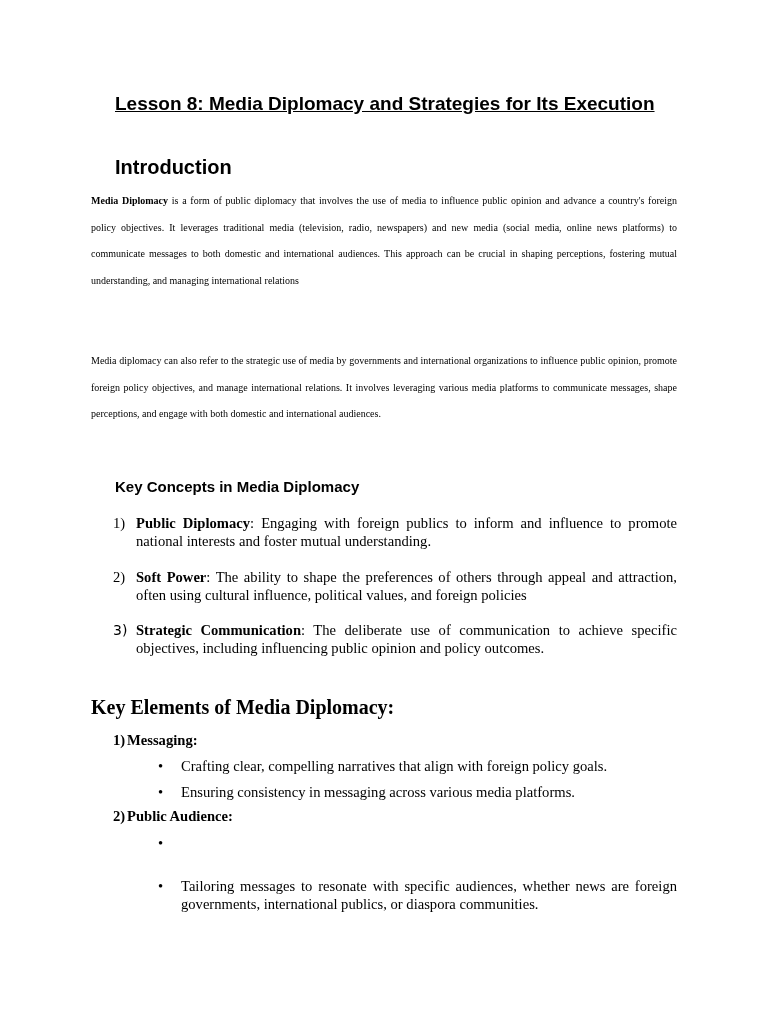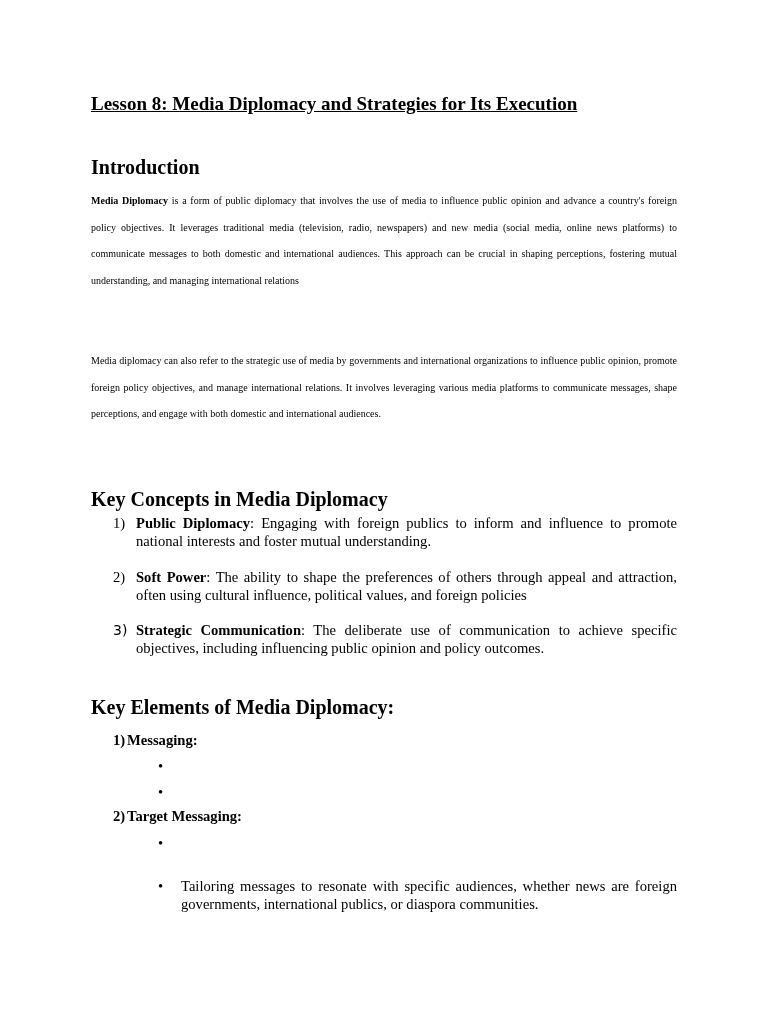--- a/index.html
+++ b/index.html
@@ -1,25 +1,25 @@
 <!DOCTYPE html>
 <html><head>
   <meta charset="utf-8">
   <style>
     html, body { margin: 0; padding: 0; background: #ffffff; }
     body { width: 768px; height: 1024px; position: relative; overflow: hidden; color: #000; }
     .page { position: absolute; left: 91px; top: 0; width: 586px; }
-    .sans { font-family: Liberation Serif, serif; }
+    .sans { font-family: Liberation Sans, sans-serif; margin-left: 24px; }
     .serif { font-family: "Liberation Serif", serif; }
     .title { position: absolute; top: 92px; left: 0; width: 586px; font-size: 19px; font-weight: bold; line-height: 23px; text-decoration: underline; }
     .h-intro { position: absolute; top: 156px; left: 0; font-size: 20px; font-weight: bold; }
     .para { position: absolute; left: 0; width: 586px; font-size: 10px; line-height: 26.7px; text-align: justify; }
     .para1 { top: 188px; }
     .para2 { top: 348px; }
-    .h-concepts { position: absolute; top: 488px; left: 0; font-size: 20px; font-weight: bold; }
+    .h-concepts { position: absolute; top: 478px; left: 0; font-size: 15px; font-weight: bold; }
     .concept { position: absolute; left: 0; width: 586px; font-size: 14.6px; line-height: 18px; }
     .concept .num { position: absolute; left: 22px; top: 0; }
     .concept .num.big { font-family: "DejaVu Sans", sans-serif; font-size: 14px; }
     .concept .body { margin-left: 45px; text-align: justify; }
     .c1 { top: 514px; }
     .c2 { top: 568px; }
     .c3 { top: 621px; }
     .h-elements { position: absolute; top: 696px; left: 0; font-size: 20px; font-weight: bold; }
     .elem { position: absolute; left: 0; font-size: 14.6px; font-weight: bold; }
     .elem .num { position: absolute; left: 22px; }
@@ -66,29 +66,31 @@
 
   <div class="h-elements serif">Key Elements of Media Diplomacy:</div>
 
   <div class="elem e1 serif">
     <span class="num">1)</span>
     <span class="lbl">Messaging:</span>
   </div>
 
   <div class="bullet b1 serif">
     <span class="dot">•</span>
+    <div class="txt">Crafting clear, compelling narratives that align with foreign policy goals.</div>
   </div>
 
   <div class="bullet b2 serif">
     <span class="dot">•</span>
+    <div class="txt">Ensuring consistency in messaging across various media platforms.</div>
   </div>
 
   <div class="elem e2 serif">
     <span class="num">2)</span>
-    <span class="lbl">Target Messaging:</span>
+    <span class="lbl">Public Audience:</span>
   </div>
 
   <div class="bullet b3 serif">
     <span class="dot">•</span>
   </div>
 
   <div class="bullet b4 serif">
     <span class="dot">•</span>
     <div class="txt">Tailoring messages to resonate with specific audiences, whether news are foreign governments, international publics, or diaspora communities.</div>
   </div>

